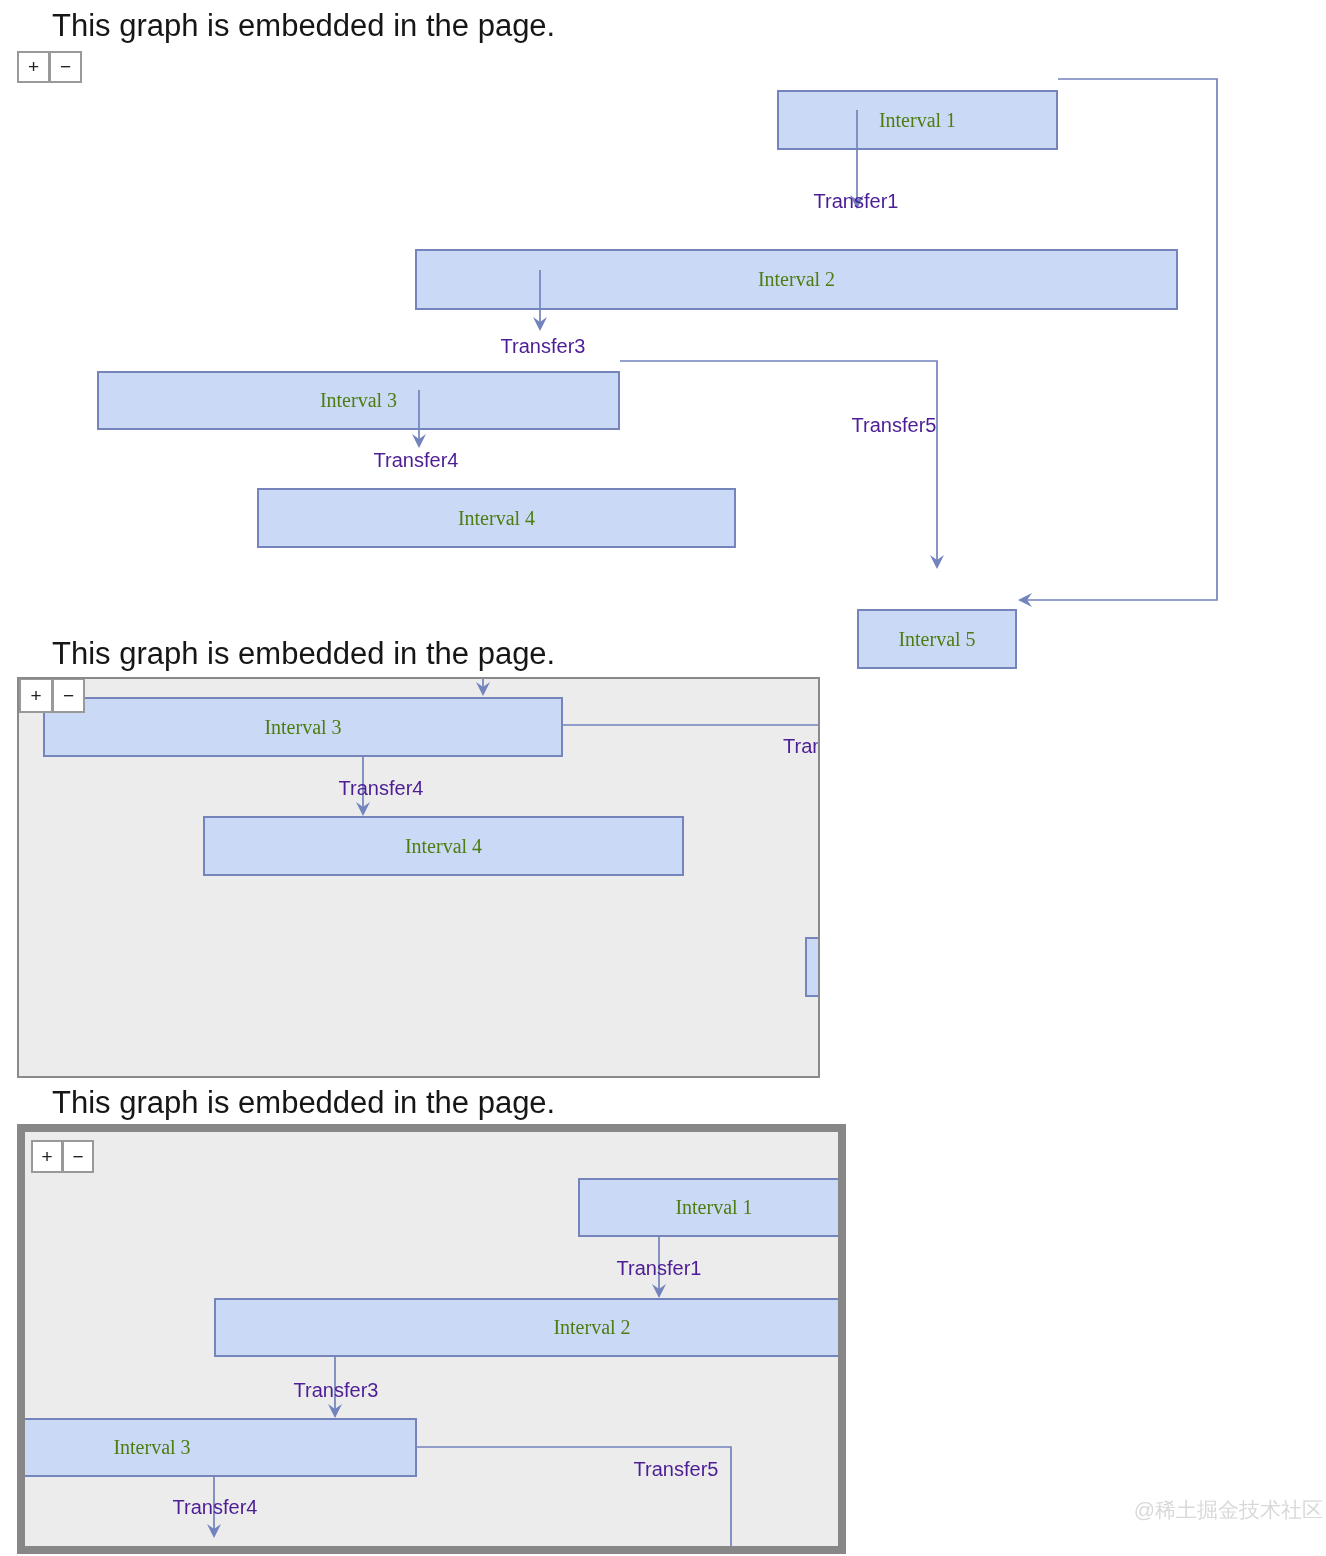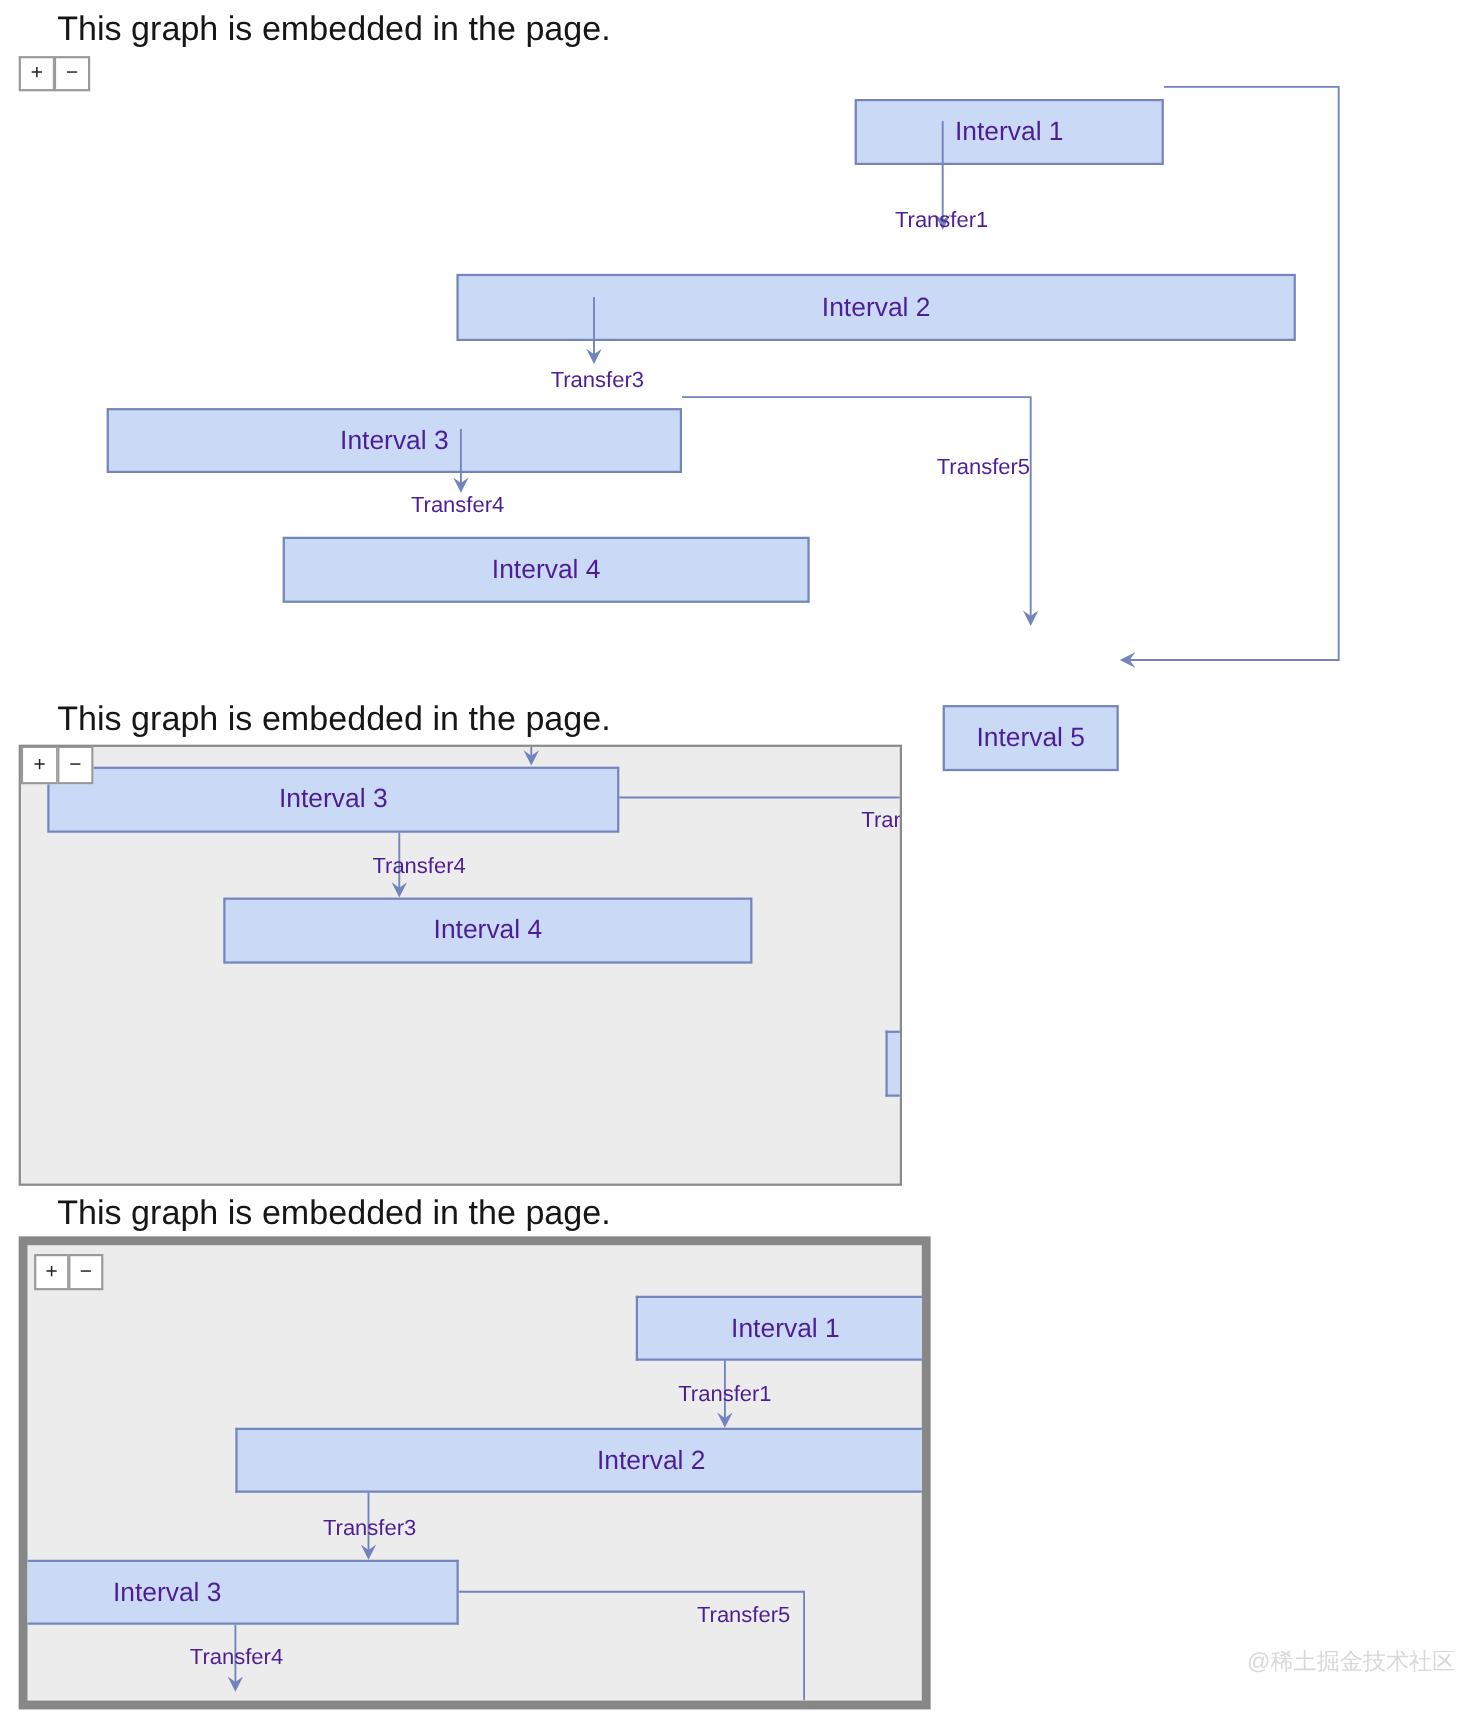--- a/index.html
+++ b/index.html
@@ -11,21 +11,21 @@
 
   
   .zoombar { position:absolute; display:flex; z-index:30; }
   .zbtn { width:33px; height:32px; background:#fff; border:2px solid #999; color:#222;
           font-size:19px; line-height:28px; text-align:center; cursor:pointer; user-select:none; }
   .zbtn + .zbtn { margin-left:-1px; }
 
   
   .node { position:absolute; background:#cad9f6; border:2px solid #7585bb; display:flex;
           align-items:center; justify-content:center; }
-  .node .nlabel { font-size:24px; color:#4c1d95; white-space:nowrap; }
+  .node .nlabel { font-size:20px; color:#4d7c0f; white-space:nowrap;font-family:Liberation Serif, serif; }
   .node.clip-right { border-right:none; }
   .node.clip-left  { border-left:none; }
 
   
   .elabel { position:absolute; transform:translate(-50%,-50%); font-size:20px; color:#4c1d95;
             white-space:nowrap; z-index:5; }
   .elabel.raw { transform:none; }
 
   svg.edges { position:absolute; left:0; top:0; z-index:1; }
 
@@ -71,21 +71,21 @@
     </div>
     <div class="node" style="left:415px;top:209px;width:763px;height:61px;">
       <span class="nlabel">Interval 2</span>
     </div>
     <div class="node" style="left:97px;top:331px;width:523px;height:59px;">
       <span class="nlabel">Interval 3</span>
     </div>
     <div class="node" style="left:257px;top:448px;width:479px;height:60px;">
       <span class="nlabel">Interval 4</span>
     </div>
-    <div class="node" style="left:857px;top:601px;width:160px;height:60px;">
+    <div class="node" style="left:857px;top:569px;width:160px;height:60px;">
       <span class="nlabel">Interval 5</span>
     </div>
 
     <div class="elabel" style="left:856px;top:161px;">Transfer1</div>
     <div class="elabel" style="left:543px;top:306px;">Transfer3</div>
     <div class="elabel" style="left:416px;top:420px;">Transfer4</div>
     <div class="elabel" style="left:894px;top:385px;">Transfer5</div>
   </div>
 
   <div class="heading" style="top:636px;">This graph is embedded in the page.</div>

